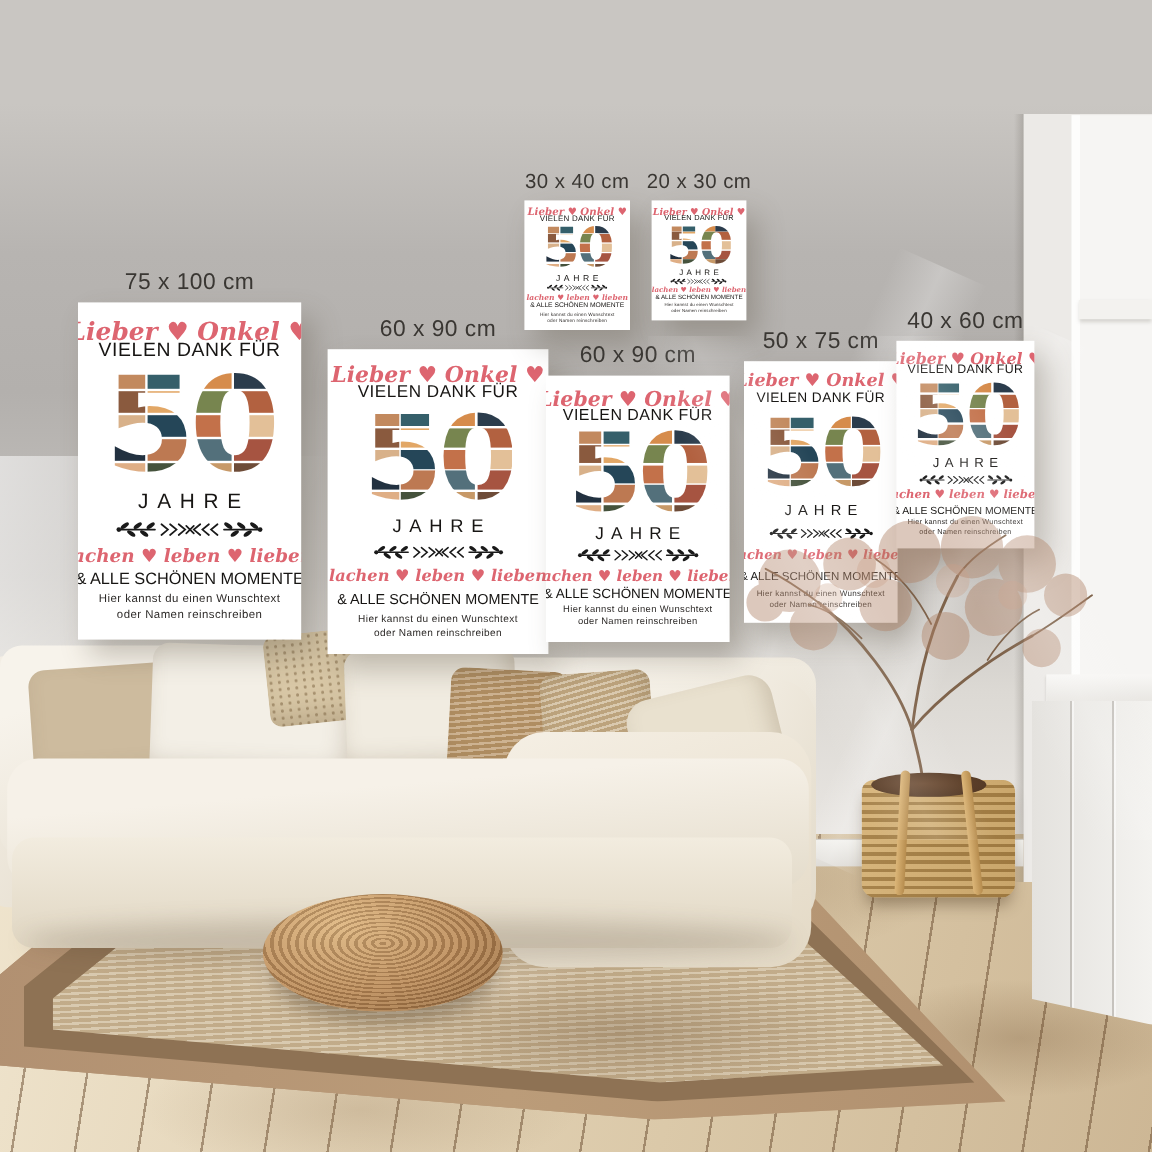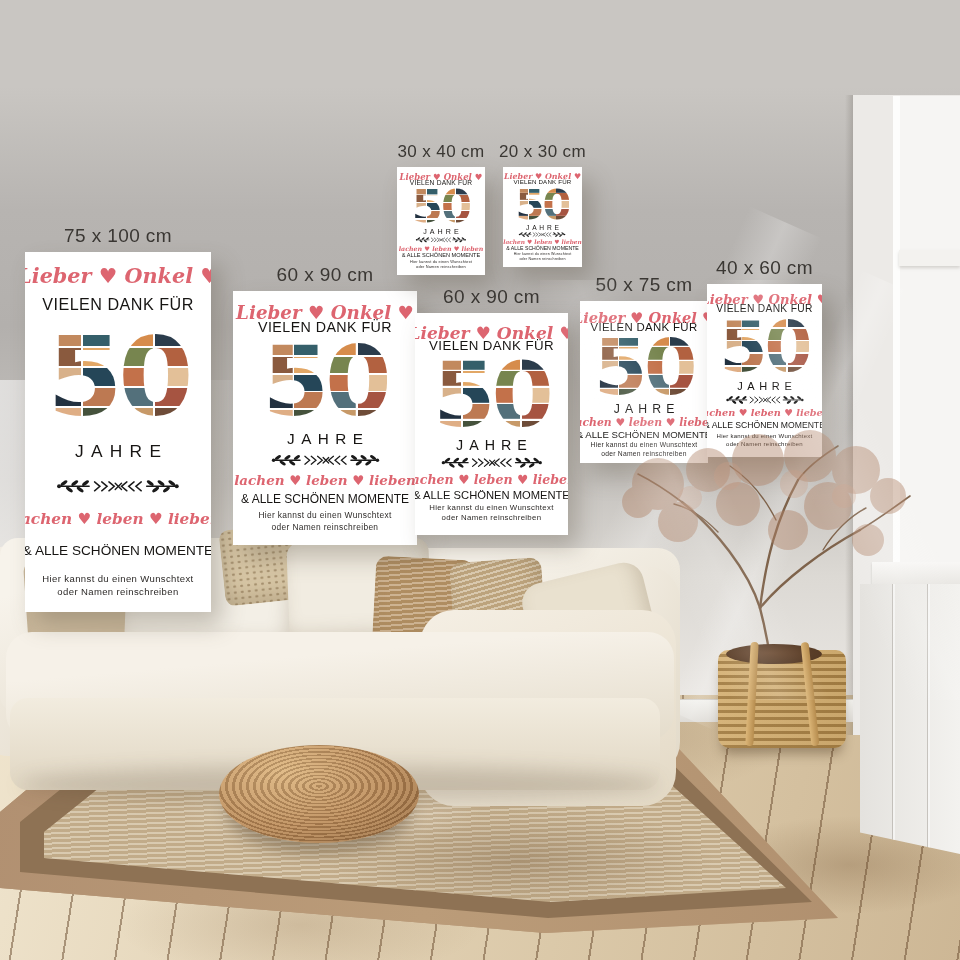--- a/index.html
+++ b/index.html
@@ -113,21 +113,21 @@
 
   
   .banner{position:absolute;left:0;top:0;width:960px;height:90px;z-index:50;background:#f8706b;
     display:flex;align-items:center;justify-content:center;gap:20px;}
   .banner::after{content:"";position:absolute;top:100%;left:0;width:100%;height:24px;
     background:linear-gradient(180deg,rgba(248,112,107,.85),rgba(248,112,107,0));}
   .banner-title{font-size:44px;font-weight:bold;color:#ffffff;letter-spacing:.5px;}
   .ruler-svg{width:52px;height:52px;}
 
   
-  .poster-unit{position:absolute;z-index:30;}
+  .poster-unit{position:absolute;z-index:30;margin-left:40px;}
   .size-label{position:absolute;bottom:calc(100% + 5px);left:50%;transform:translateX(-50%);
     white-space:nowrap;font-size:19px;color:#3a3733;letter-spacing:.4px;}
   .poster-card{position:absolute;inset:0;background:#ffffff;overflow:hidden;
     display:flex;flex-direction:column;align-items:center;justify-content:space-between;
     padding:.7em .25em .8em;box-sizing:border-box;
     box-shadow:10px 13px 22px rgba(95,85,70,.33);}
   .ps{font-family:"DejaVu Serif",serif;font-style:italic;font-weight:bold;color:#dd6570;white-space:nowrap;}
   .script-top{font-size:1.22em;}
   .script-bottom{font-size:.9em;}
   .pb{font-weight:normal;color:#171513;white-space:nowrap;}
@@ -145,26 +145,26 @@
       0% 0%,33.4% 0%,66.7% 0%,100% 0%,
       0% 25%,33.4% 25%,66.7% 25%,100% 25%,
       0% 50%,33.4% 50%,66.7% 50%,100% 50%,
       0% 75%,33.4% 75%,66.7% 75%,100% 75%,
       0% 100%,33.4% 100%,66.7% 100%,100% 100%;}
   .jahre{font-size:1.02em;letter-spacing:.42em;text-indent:.42em;}
   .divider{width:7.4em;height:1.1em;}
   .moments{font-size:.8em;}
   .note{font-size:.56em;line-height:1.35;color:#2d2a28;letter-spacing:.04em;text-align:center;}
 
-  .p0{left:25px;top:252px;width:186px;height:360px;font-size:17px;}
+  .p0{left:25px;top:252px;width:186px;height:281px;font-size:17px;}
   .p1{left:233px;top:291px;width:184px;height:254px;font-size:15px;}
   .p2{left:397px;top:167px;width:88px;height:108px;font-size:7px;}
   .p3{left:503px;top:167px;width:79px;height:100px;font-size:6.5px;}
   .p4{left:415px;top:313px;width:153px;height:222px;font-size:14px;}
-  .p5{left:580px;top:301px;width:128px;height:162px;font-size:12px;}
+  .p5{left:580px;top:301px;width:128px;height:218px;font-size:12px;}
   .p6{left:707px;top:284px;width:115px;height:173px;font-size:10.8px;}
   .p2 .size-label,.p3 .size-label{font-size:17px;}
 </style>
 </head>
 <body>
 
 <div class="stage">
 
   <div class="wall"></div>
   <div class="wall-light-left"></div>

